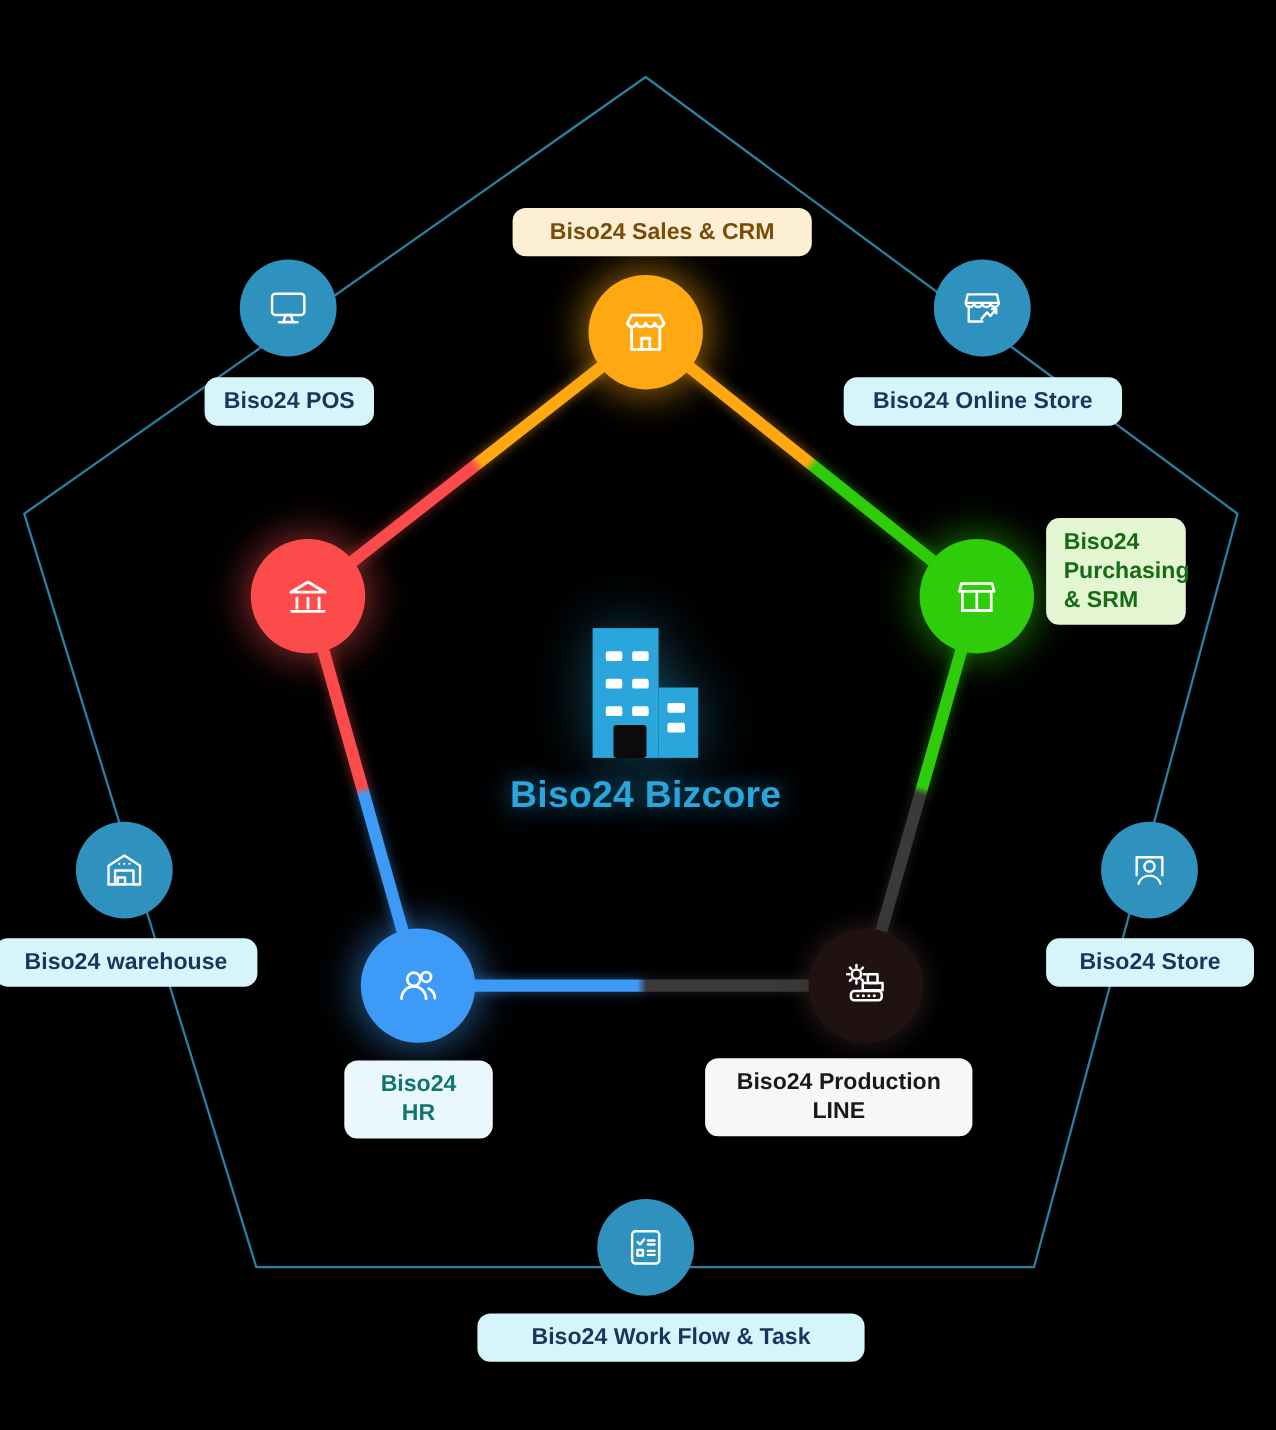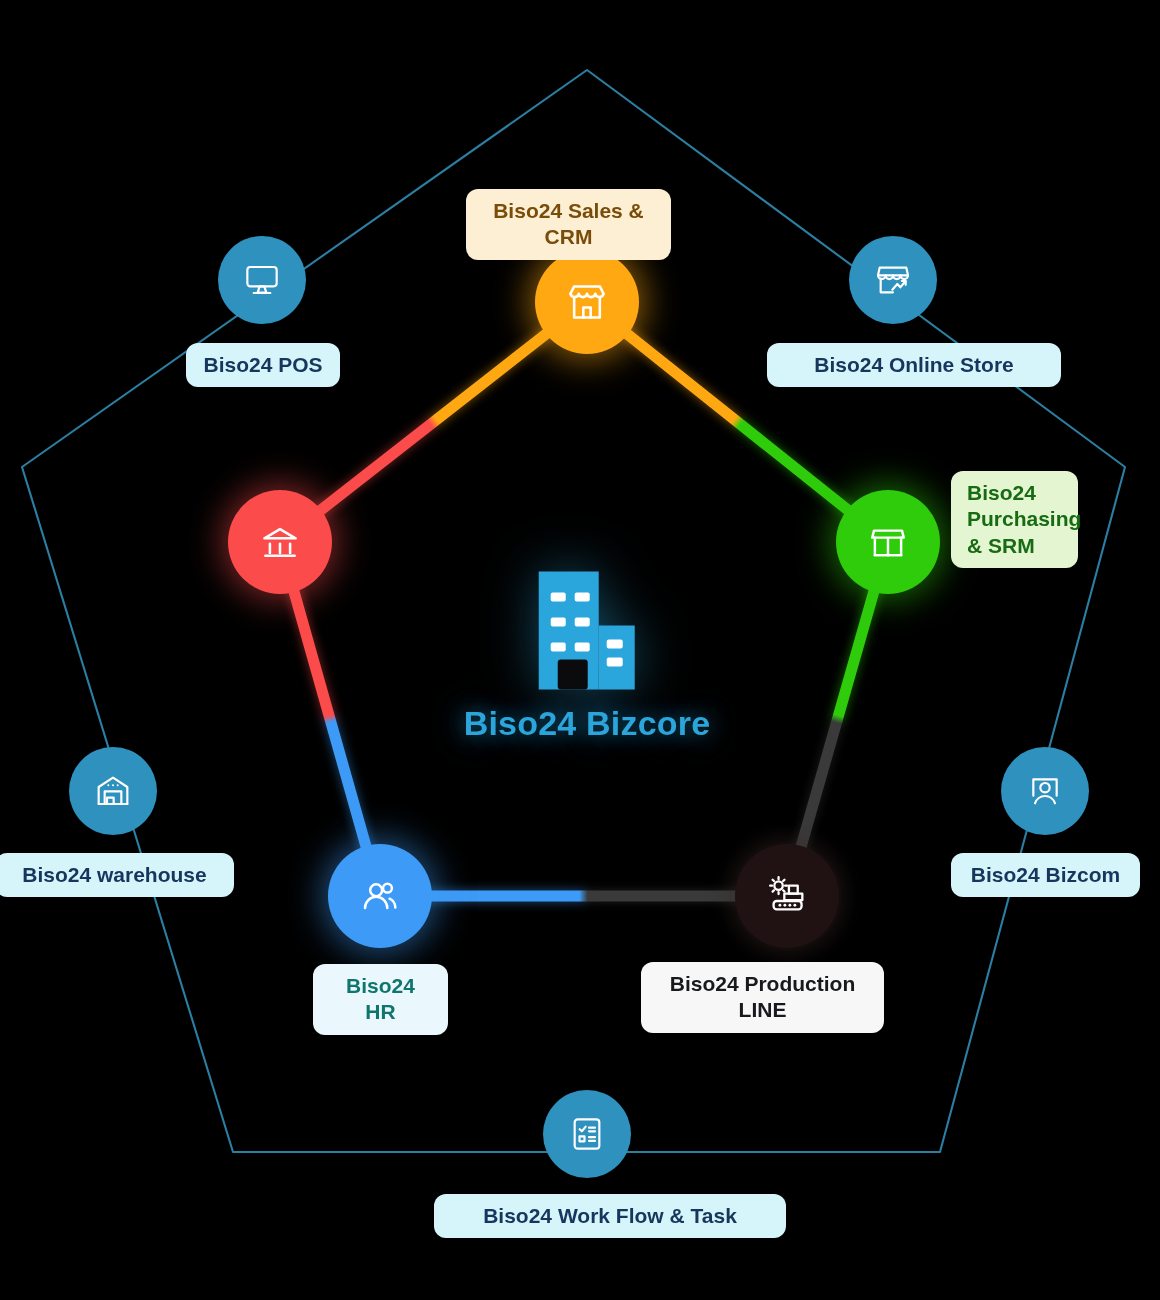--- a/index.html
+++ b/index.html
@@ -181,21 +181,21 @@
   <div class="node node-main n-sales" style="left:587px; top:302px;">
     <span>
       <svg width="44" height="44" viewBox="0 0 24 24" fill="none" stroke="#FFFFFF" stroke-width="1.4" stroke-linecap="round" stroke-linejoin="round">
         <path d="M3 7.5 L5 3.5 H19 L21 7.5"></path>
         <path d="M3 7.5 a2.3 2.3 0 0 0 4.5 0 a2.3 2.3 0 0 0 4.5 0 a2.3 2.3 0 0 0 4.5 0 a2.3 2.3 0 0 0 4.5 0"></path>
         <path d="M5 9.7 V20.5 H19 V9.7"></path>
         <path d="M10 20.5 V15 H14 V20.5"></path>
       </svg>
     </span>
   </div>
-  <div class="label lbl-sales" style="left:466px; top:189px; width:205px; text-align:center;">Biso24 Sales &amp; CRM</div>
+  <div class="label lbl-sales" style="left:466px; top:189px; width:272px; text-align:center;">Biso24 Sales &amp; CRM</div>
 
   <div class="node node-main n-acct" style="left:280px; top:542px;">
     <span>
       <svg width="44" height="44" viewBox="0 0 24 24" fill="none" stroke="#FFFFFF" stroke-width="1.4" stroke-linecap="round" stroke-linejoin="round">
         <path d="M3.5 10 L12 5 L20.5 10 Z"></path>
         <path d="M6.5 13 V18"></path>
         <path d="M12 13 V18"></path>
         <path d="M17.5 13 V18"></path>
         <path d="M4 19.5 H20"></path>
       </svg>
@@ -260,21 +260,21 @@
     <span>
       <svg width="40" height="40" viewBox="0 0 24 24" fill="none" stroke="#FFFFFF" stroke-width="1.3" stroke-linecap="round" stroke-linejoin="round">
         <path d="M4 4.6 H20 L21 9.2 H3 Z"></path>
         <path d="M3 9.2 a2.2 2.2 0 0 0 4.5 0 a2.2 2.2 0 0 0 4.5 0 a2.2 2.2 0 0 0 4.5 0 a2.2 2.2 0 0 0 4.5 0"></path>
         <path d="M4.6 11.2 V19.4 H12"></path>
         <path d="M11.6 17.8 L14.6 14.4 L16.4 16.4 L19.6 12.6"></path>
         <path d="M19.6 12.6 H17.3 M19.6 12.6 V14.9"></path>
       </svg>
     </span>
   </div>
-  <div class="label lbl-sat" style="left:767px; top:343px; width:294px; text-align:center;">Biso24 Online Store</div>
+  <div class="label lbl-sat" style="left:767px; top:343px; width:253px; text-align:center;">Biso24 Online Store</div>
 
   <div class="node node-sat n-sat" style="left:113px; top:791px;">
     <span>
       <svg width="40" height="40" viewBox="0 0 24 24" fill="none" stroke="#FFFFFF" stroke-width="1.3" stroke-linecap="round" stroke-linejoin="round">
         <path d="M3.4 9.6 L12 4 L20.6 9.6 V19.8 H17 V12.2 H7 V19.8 H3.4 Z"></path>
         <circle cx="9.2" cy="8.6" r="0.6" fill="#FFFFFF" stroke="none"></circle>
         <circle cx="12" cy="8.6" r="0.6" fill="#FFFFFF" stroke="none"></circle>
         <circle cx="14.8" cy="8.6" r="0.6" fill="#FFFFFF" stroke="none"></circle>
         <rect x="8.4" y="16" width="4" height="3.8"></rect>
         <path d="M3.4 19.8 H20.6"></path>
@@ -285,21 +285,21 @@
 
   <div class="node node-sat n-sat" style="left:1045px; top:791px;">
     <span>
       <svg width="40" height="40" viewBox="0 0 24 24" fill="none" stroke="#FFFFFF" stroke-width="1.3" stroke-linecap="round" stroke-linejoin="round">
         <path d="M5 14.8 V5 H19 V14.8"></path>
         <circle cx="12" cy="10" r="2.8"></circle>
         <path d="M6 19.4 a6.3 6.3 0 0 1 12 0"></path>
       </svg>
     </span>
   </div>
-  <div class="label lbl-sat" style="left:951px; top:853px; width:189px; text-align:center;">Biso24 Bizcom</div>
+  <div class="label lbl-sat" style="left:951px; top:853px; width:189px; text-align:center;">Biso24 Store</div>
 
   <div class="node node-sat n-sat" style="left:587px; top:1134px;">
     <span>
       <svg width="40" height="40" viewBox="0 0 24 24" fill="none" stroke="#FFFFFF" stroke-width="1.3" stroke-linecap="round" stroke-linejoin="round">
         <rect x="4.6" y="3.2" width="14.8" height="17.6" rx="1.8"></rect>
         <path d="M7.6 9.1 L8.9 10.4 L11.2 7.6"></path>
         <path d="M13.2 8.2 H16.8"></path>
         <path d="M13.2 10.4 H16.8"></path>
         <rect x="7.5" y="13.4" width="3" height="3"></rect>
         <path d="M13.2 13.9 H16.8"></path>

